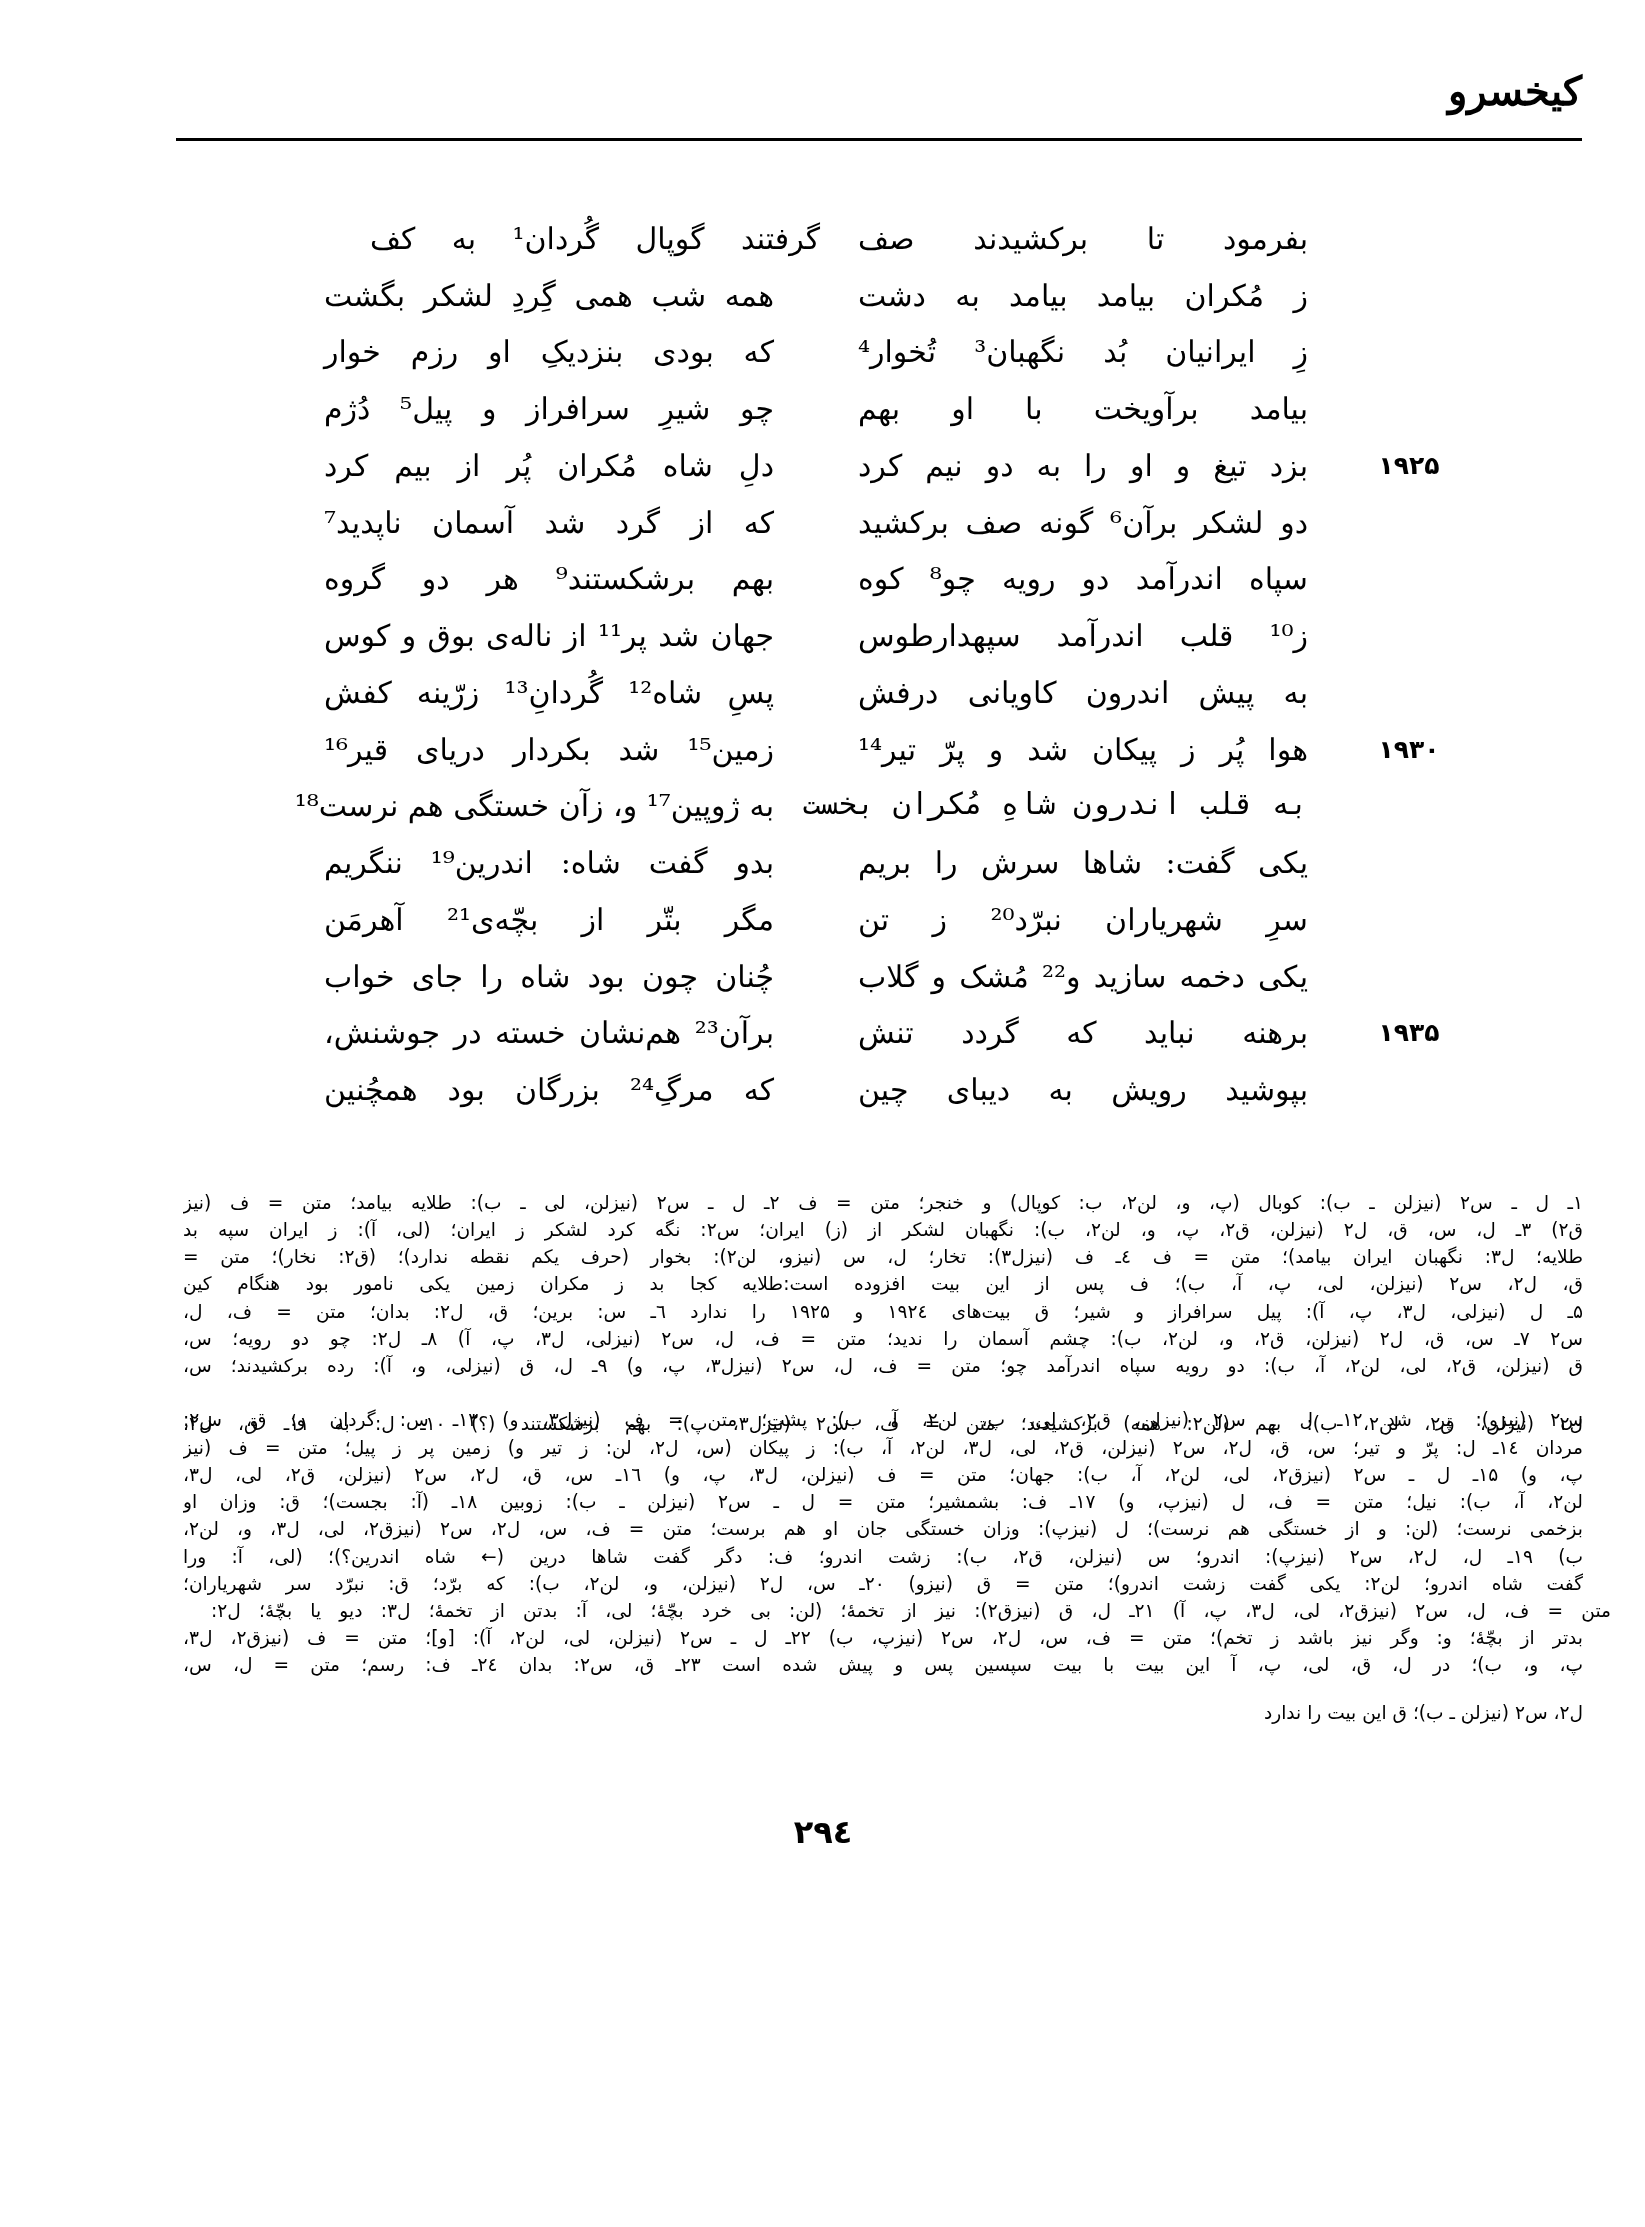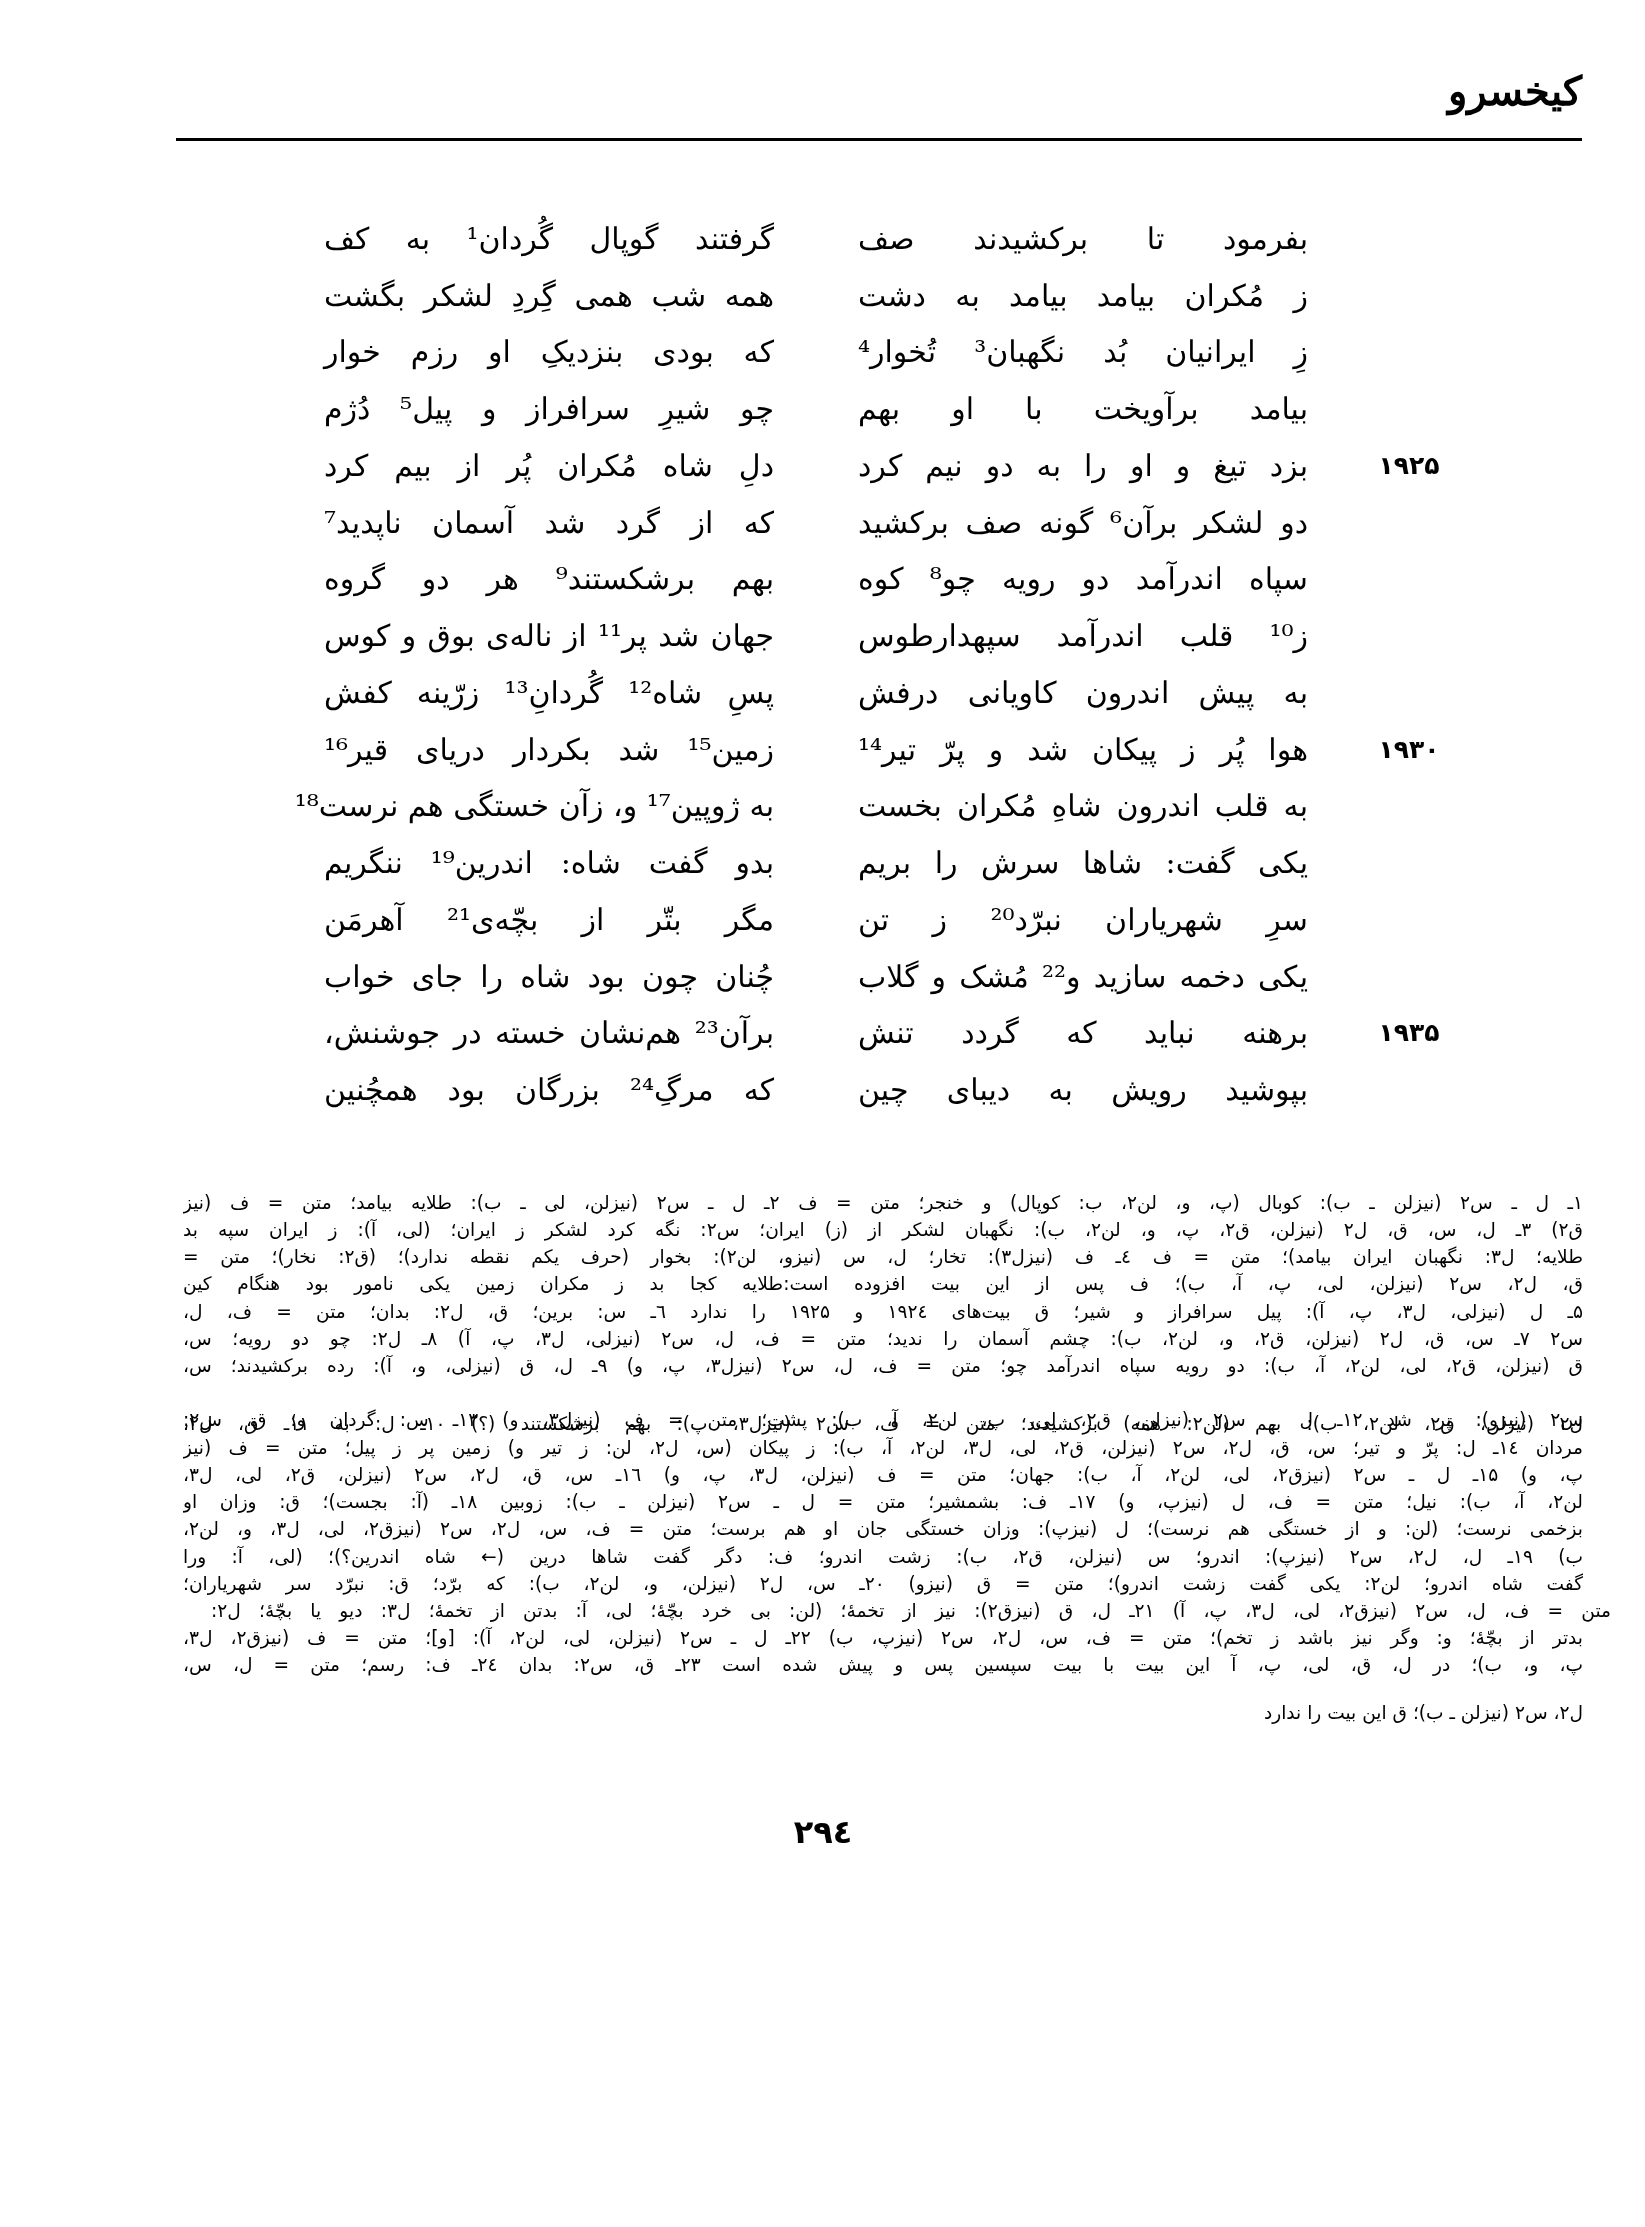--- a/index.html
+++ b/index.html
@@ -51,27 +51,27 @@
       <div class="verse right rtl" style="top: 211px;">بفرمود تا برکشیدند صف</div>
       <div class="verse right rtl" style="top: 268px;">ز مُکران بیامد بیامد به دشت</div>
       <div class="verse right rtl" style="top: 324px;">زِ ایرانیان بُد نگهبان³ تُخوار⁴</div>
       <div class="verse right rtl" style="top: 381px;">بیامد برآویخت با او بهم</div>
       <div class="verse right rtl" style="top: 438px;">بزد تیغ و او را به دو نیم کرد</div>
       <div class="verse right rtl" style="top: 495px;">دو لشکر برآن⁶ گونه صف برکشید</div>
       <div class="verse right rtl" style="top: 551px;">سپاه اندرآمد دو رویه چو⁸ کوه</div>
       <div class="verse right rtl" style="top: 608px;">ز¹⁰ قلب اندرآمد سپهدارطوس</div>
       <div class="verse right rtl" style="top: 665px;">به پیش اندرون کاویانی درفش</div>
       <div class="verse right rtl" style="top: 722px;">هوا پُر ز پیکان شد و پرّ تیر¹⁴</div>
-      <div class="verse right rtl" style="top: 778px;">به قلب اندرون شاهِ مُکران بخست</div>
+      <div class="verse right rtl" style="top: 778px; font-family: Liberation Mono, monospace;">به قلب اندرون شاهِ مُکران بخست</div>
       <div class="verse right rtl" style="top: 835px;">یکی گفت: شاها سرش را بریم</div>
       <div class="verse right rtl" style="top: 892px;">سرِ شهریاران نبرّد²⁰ ز تن</div>
       <div class="verse right rtl" style="top: 949px;">یکی دخمه سازید و²² مُشک و گلاب</div>
       <div class="verse right rtl" style="top: 1005px;">برهنه نباید که گردد تنش</div>
       <div class="verse right rtl" style="top: 1062px;">بپوشید رویش به دیبای چین</div>
-      <div class="verse left rtl" style="top: 211px;">گرفتند گوپال گُردان¹ به کف</div>
+      <div class="verse left rtl" style="top: 211px; margin-left: 46px;">گرفتند گوپال گُردان¹ به کف</div>
       <div class="verse left rtl" style="top: 268px;">همه شب همی گِردِ لشکر بگشت</div>
       <div class="verse left rtl" style="top: 324px;">که بودی بنزدیکِ او رزم خوار</div>
       <div class="verse left rtl" style="top: 381px;">چو شیرِ سرافراز و پیل⁵ دُژم</div>
       <div class="verse left rtl" style="top: 438px;">دلِ شاه مُکران پُر از بیم کرد</div>
       <div class="verse left rtl" style="top: 495px;">که از گرد شد آسمان ناپدید⁷</div>
       <div class="verse left rtl" style="top: 551px;">بهم برشکستند⁹ هر دو گروه</div>
       <div class="verse left rtl" style="top: 608px;">جهان شد پر¹¹ از ناله‌ی بوق و کوس</div>
       <div class="verse left rtl" style="top: 665px;">پسِ شاه¹² گُردانِ¹³ زرّینه کفش</div>
       <div class="verse left rtl" style="top: 722px;">زمین¹⁵ شد بکردار دریای قیر¹⁶</div>
       <div class="verse left rtl" style="top: 778px;">به ژوپین¹⁷ و، زآن خستگی هم نرست¹⁸</div>

